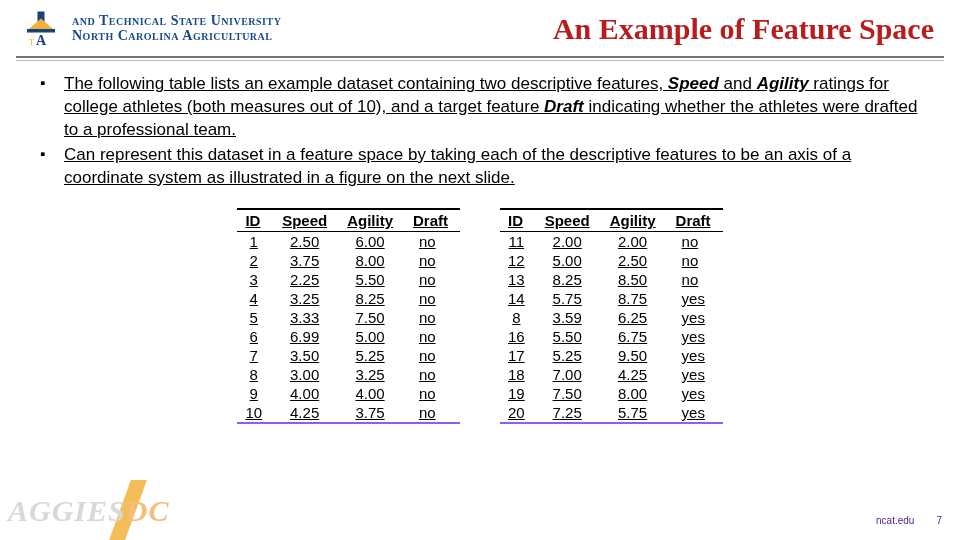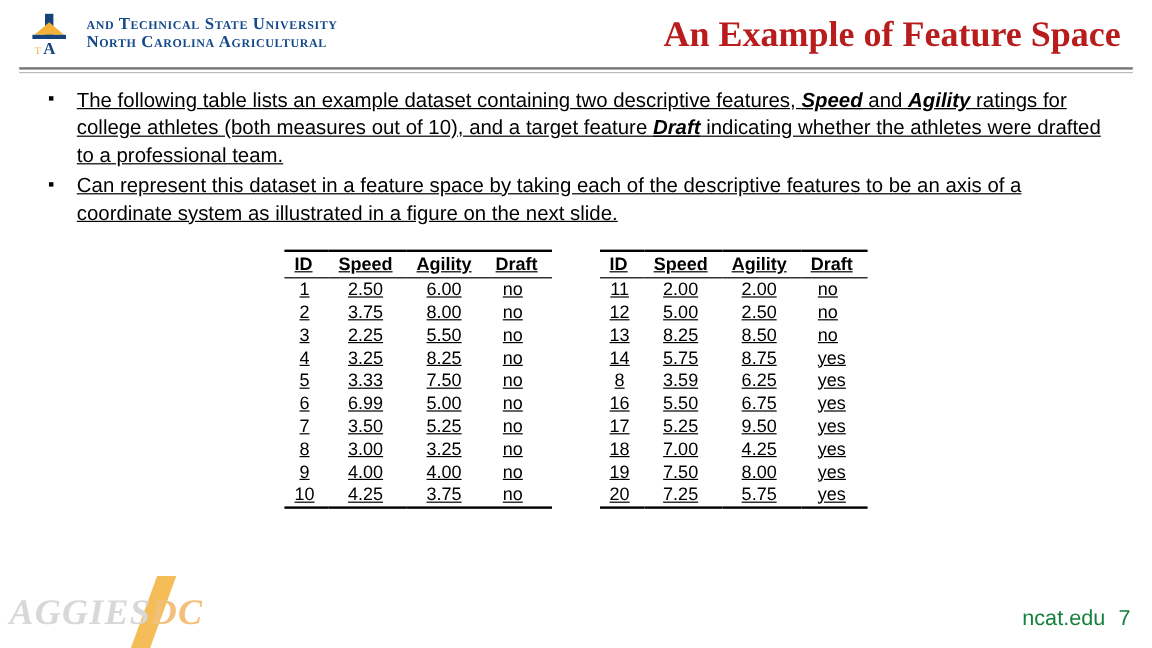--- a/index.html
+++ b/index.html
@@ -54,27 +54,27 @@
   table.data th {
     text-align: left; font-weight: bold;
     padding: 2px 12px 2px 8px;
     border-top: 2px solid #000;
     border-bottom: 1px solid #000;
   }
   table.data td {
     padding: 1px 12px 1px 8px;
     text-align: center;
   }
-  table.data tr.last td { border-bottom: 2px solid #000000; }
+  table.data tr.last td { border-bottom: 2px solid #8b5cf6; }
   table.data td.id { text-align: center; }
   table.data td.draft { text-align: left; padding-left: 14px; }
   .footer-right {
     position: absolute; right: 18px; bottom: 14px;
-    color: #15803d; font-size: 18px;
-    display: flex; align-items: center; gap: 11px;
+    color: #4c1d95; font-size: 10px;
+    display: flex; align-items: center; gap: 22px;
   }
   .watermark {
     position: absolute; left: 8px; bottom: 12px;
     font-family: Georgia, 'Times New Roman', serif;
     font-style: italic; font-size: 30px; font-weight: bold;
     color: #d8d8d8; letter-spacing: 1px;
   }
   .watermark .dc { color: #f3c07a; }
   .accent-bar {
     position: absolute; left: 120px; bottom: 0;

